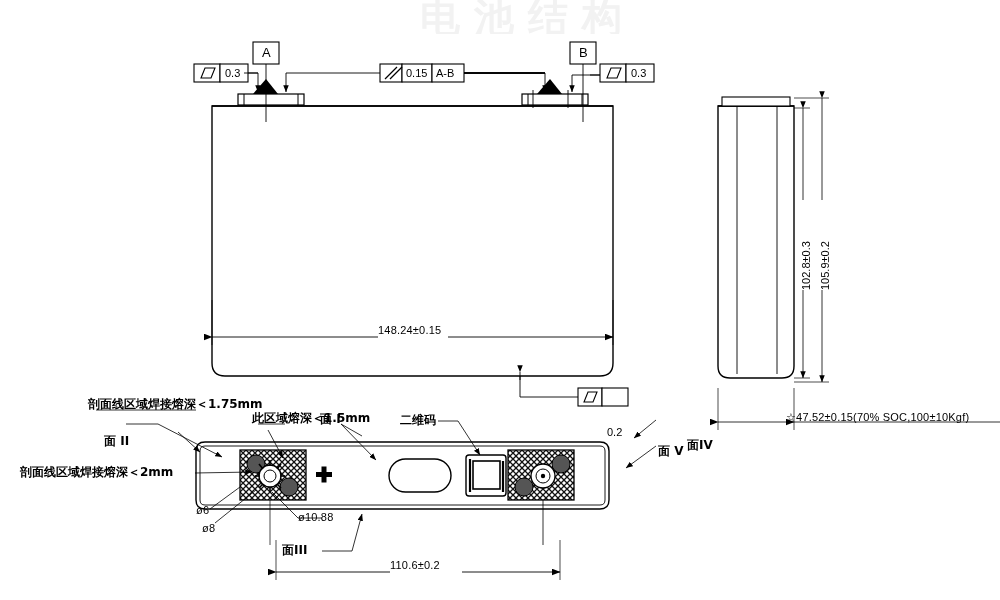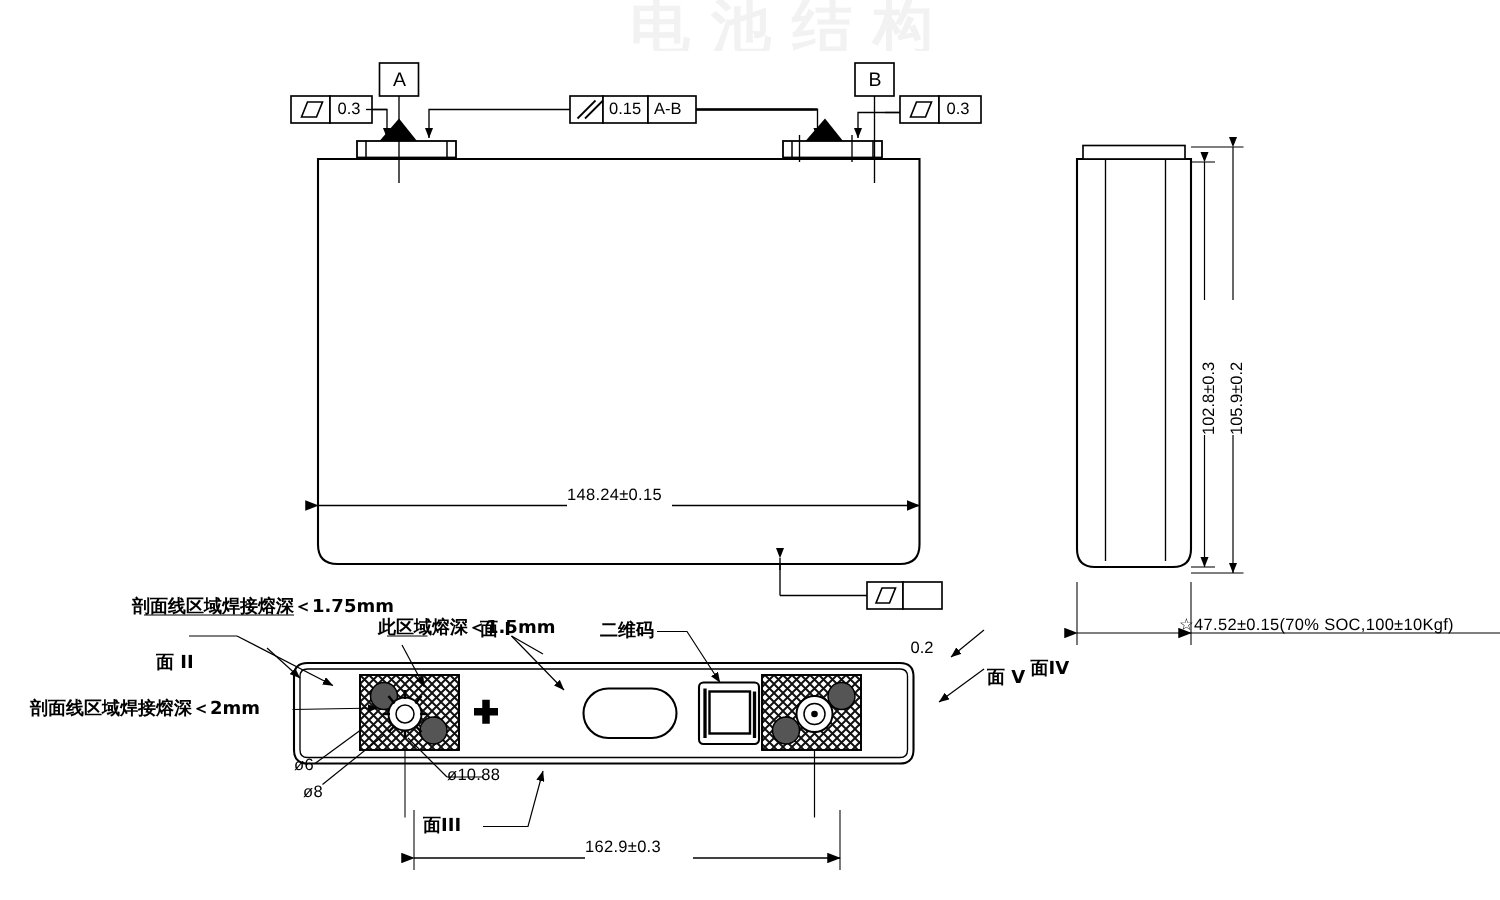--- a/index.html
+++ b/index.html
@@ -270,15 +270,15 @@
   <div class="lbl cjk" style="left:320px; top:413px;">面 I</div>
   <div class="lbl cjk" style="left:104px; top:417px;margin-top:18px;">面 II</div>
   <div class="lbl cjk" style="left:282px; top:544px;">面III</div>
   <div class="lbl cjk" style="left:658px; top:439px;padding-left:29px;">面IV</div>
   <div class="lbl cjk" style="left:658px; top:413px;margin-top:32px;">面 V</div>
 
   <div class="lbl dim" style="left:196px; top:505px;">ø6</div>
   <div class="lbl dim" style="left:202px; top:523px;">ø8</div>
   <div class="lbl dim" style="left:298px; top:512px;">ø10.88</div>
 
-  <div class="lbl dim" style="left:390px; top:560px;">162.9±0.3</div>
+  <div class="lbl dim" style="left:390px; top:560px;">110.6±0.2</div>
 
 </div>
 
 </body></html>

